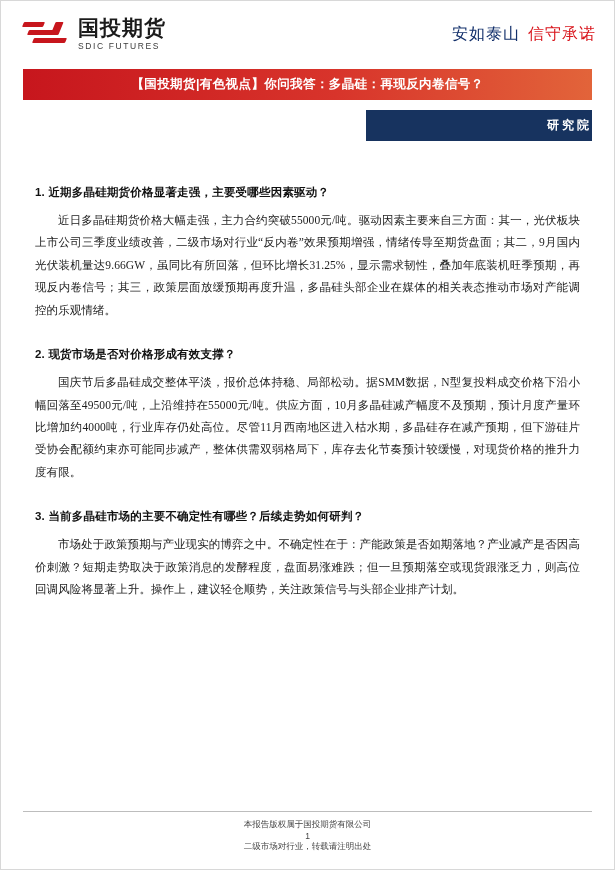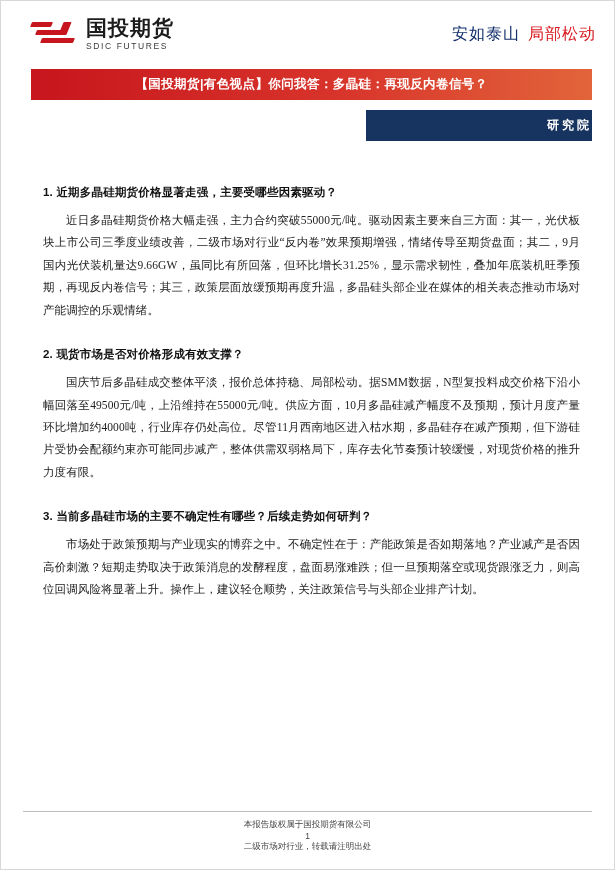--- a/index.html
+++ b/index.html
@@ -14,21 +14,20 @@
     color: #1a1a1a;
     position: relative;
     overflow: hidden;
   }
   .page {
     width: 615px;
     height: 870px;
     box-sizing: border-box;
     position: relative;
     border: 1px solid #d8d8d8;
-    padding-left: 8px;
   }
 
   
   .header {
     display: flex;
     align-items: center;
     justify-content: space-between;
     padding: 14px 18px 10px 22px;
     box-sizing: border-box;
     height: 62px;
@@ -179,21 +178,21 @@
           <i class="b3"></i>
           <i class="b4"></i>
       </span>
       <span class="brand-text">
         <span class="brand-cn">国投期货</span>
         <span class="brand-en">SDIC FUTURES</span>
       </span>
     </div>
     <div class="slogan">
       <span class="s1">安如泰山</span>
-      <span class="s2">局部松动</span>
+      <span class="s2">信守承诺</span>
     </div>
   </div>
 
   <div class="title-bar">【国投期货|有色视点】你问我答：多晶硅：再现反内卷信号？</div>
 
   <div class="dept-row">
     <div class="dept-badge">研究院</div>
   </div>
 
   <div class="content">

